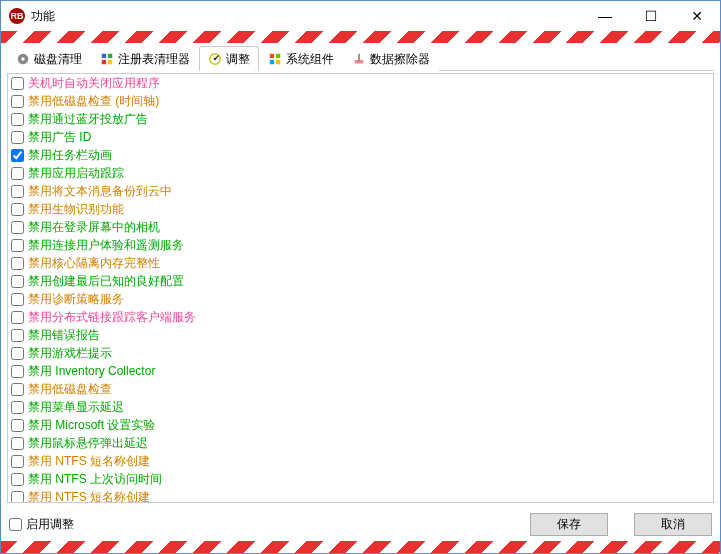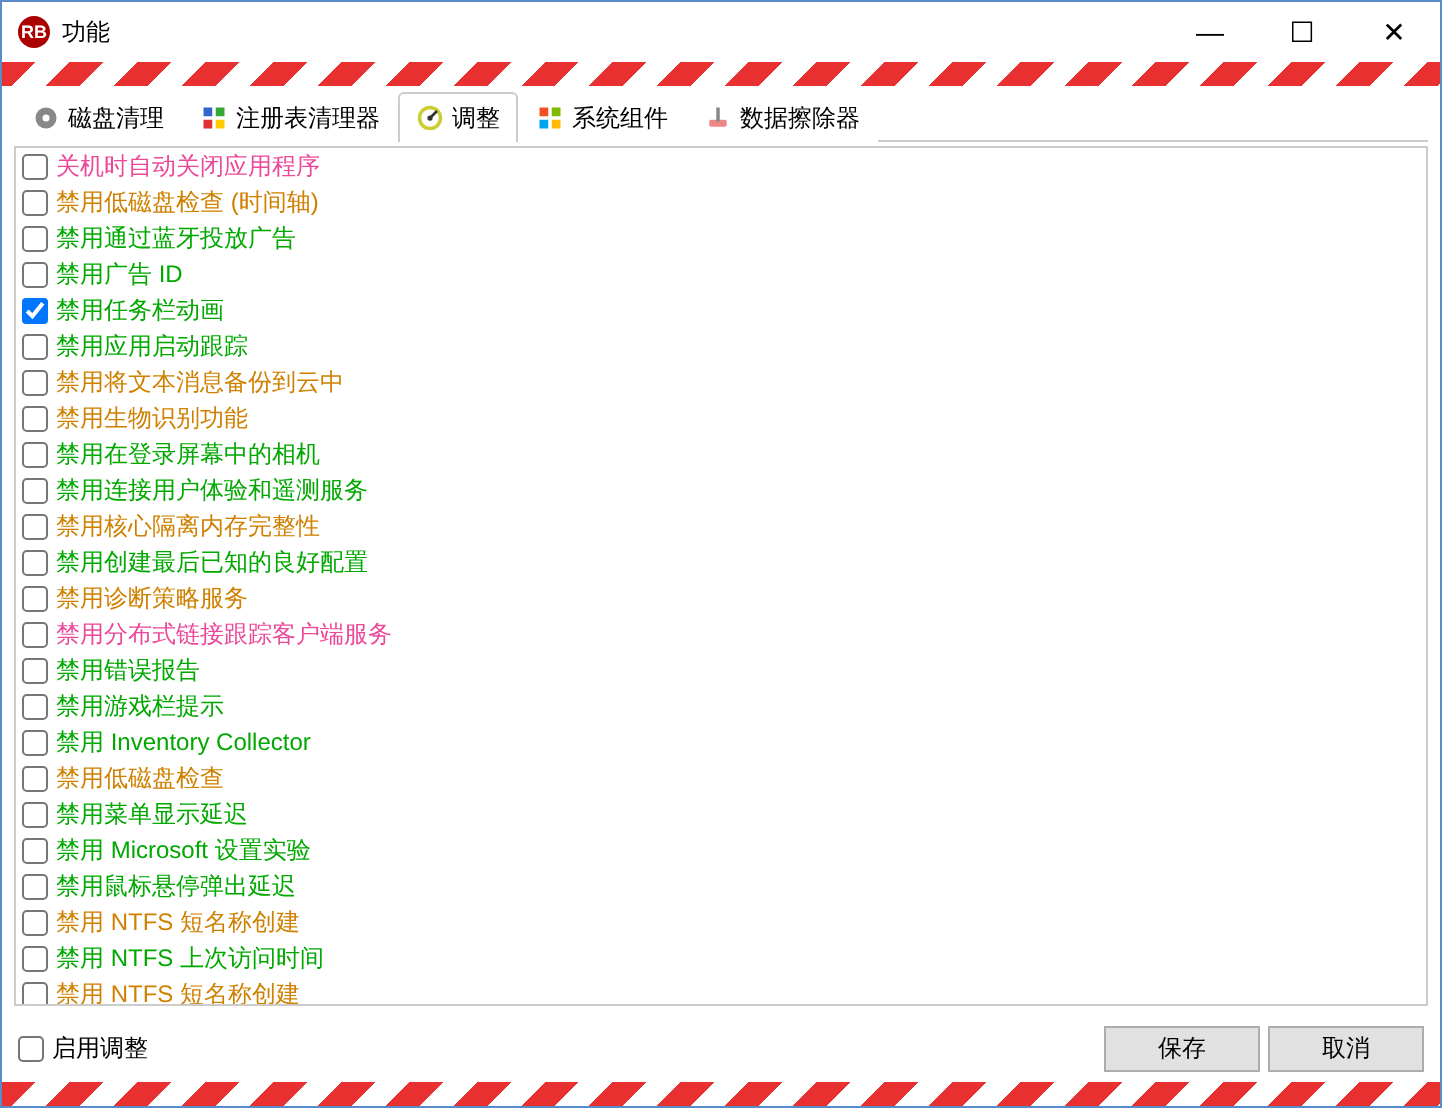--- a/index.html
+++ b/index.html
@@ -14,21 +14,21 @@
 .tabs { display: flex; height: 26px; border-bottom: 1px solid #ccc; margin: 2px 6px 0 6px; }
 .tab { padding: 4px 8px; display: flex; align-items: center; gap: 4px; font-size: 12px; border: 1px solid transparent; border-bottom: none; cursor: pointer; position: relative; bottom: -1px; background: #fff; }
 .tab.active { border-color: #ccc; border-top-left-radius: 3px; border-top-right-radius: 3px; z-index: 2; background: #fff; }
 .tab .ticon { width: 14px; height: 14px; display: inline-block; }
 .list-wrap { flex: 1; margin: 2px 6px 4px 6px; border: 1px solid #ccc; overflow-y: scroll; background: #fff; }
 .list-wrap::-webkit-scrollbar { width: 17px; }
 .list-wrap::-webkit-scrollbar-track { background: #f0f0f0; }
 .list-wrap::-webkit-scrollbar-thumb { background: #c0c0c0; border: 1px solid #a0a0a0; }
 .litem { display: flex; align-items: center; height: 18px; padding-left: 3px; gap: 4px; }
 .litem input[type=checkbox] { width: 13px; height: 13px; }
-.footer { display: flex; align-items: center; height: 34px; padding: 0 8px; gap: 4px; }
+.footer { display: flex; align-items: center; height: 34px; padding: 0 8px; gap: 26px; }
 .footer .enable { display: flex; align-items: center; gap: 4px; }
 .footer .spacer { flex: 1; }
 .footer button { width: 78px; height: 23px; font-size: 12px; border: 1px solid #adadad; background: #e1e1e1; cursor: pointer; text-align: center; }
 .c-red { color: #ec4899; }
 .c-green { color: #00a800; }
 .c-orange { color: #d08000; }
 </style>
 </head>
 <body>
 

